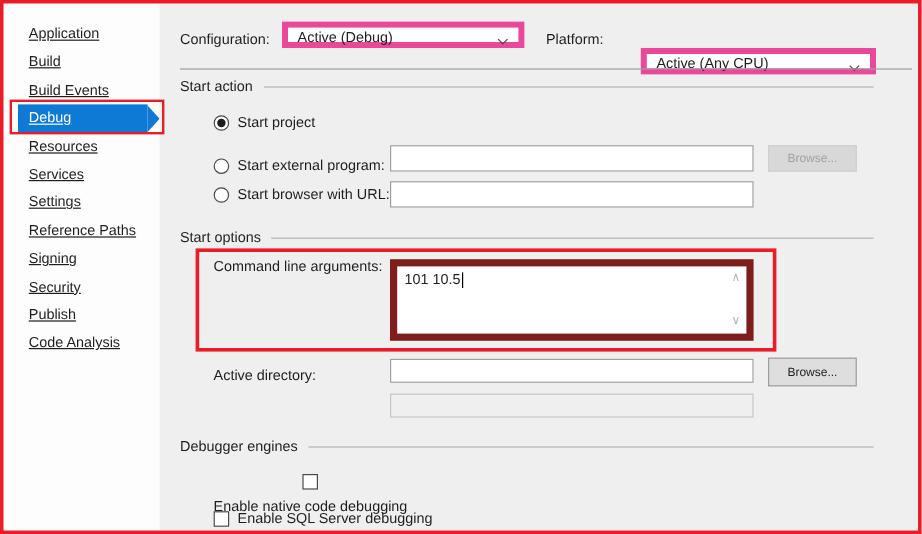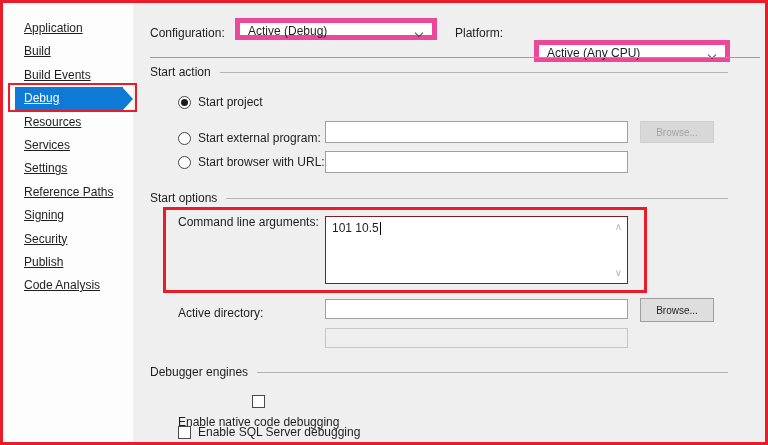--- a/index.html
+++ b/index.html
@@ -38,21 +38,21 @@
   .radio.checked::after { content:""; position:absolute; inset:2px; background:#1c1c1c; border-radius:50%; }
   .checkbox { width:13px; height:13px; border:1px solid #4a4a4a; background:#fff; flex:none; }
 
   .txt-input { border:1px solid #a0a0a0; background:#fff; height:20px; width:303px; font:12px "Liberation Sans",sans-serif; padding:0 5px; color:#1e1e1e; outline:none; }
   .txt-input:disabled, .txt-input.disabled { background:#efefef; border-color:#c6c6c6; }
 
   .btn { width:74px; height:22px; display:flex; align-items:center; justify-content:center; font-size:10px; cursor:default; }
   .btn.enabled { background:#dedede; border:1px solid #9e9e9e; color:#1e1e1e; }
   .btn.disabled { background:#d8d8d8; border:1px solid #cfcfcf; color:#a2a2a2; }
 
-  #cmdline-box { left:192px; top:213px; width:303px; height:68px; border:1px solid #7f1d1d; background:#fff; padding:4px 6px; }
+  #cmdline-box { left:192px; top:213px; width:303px; height:68px; border:6px solid #7f1d1d; background:#fff; padding:4px 6px; }
   .caret { display:inline-block; width:1px; height:13px; background:#000; margin-left:1px; vertical-align:text-bottom; }
   .scroll-glyph { position:absolute; right:5px; color:#b5b5b5; font-size:10px; line-height:10px; }
 </style>
 </head>
 <body>
 
 <div id="page">
 
   <nav id="sidebar">
     <div class="sidebar-item">Application</div>

